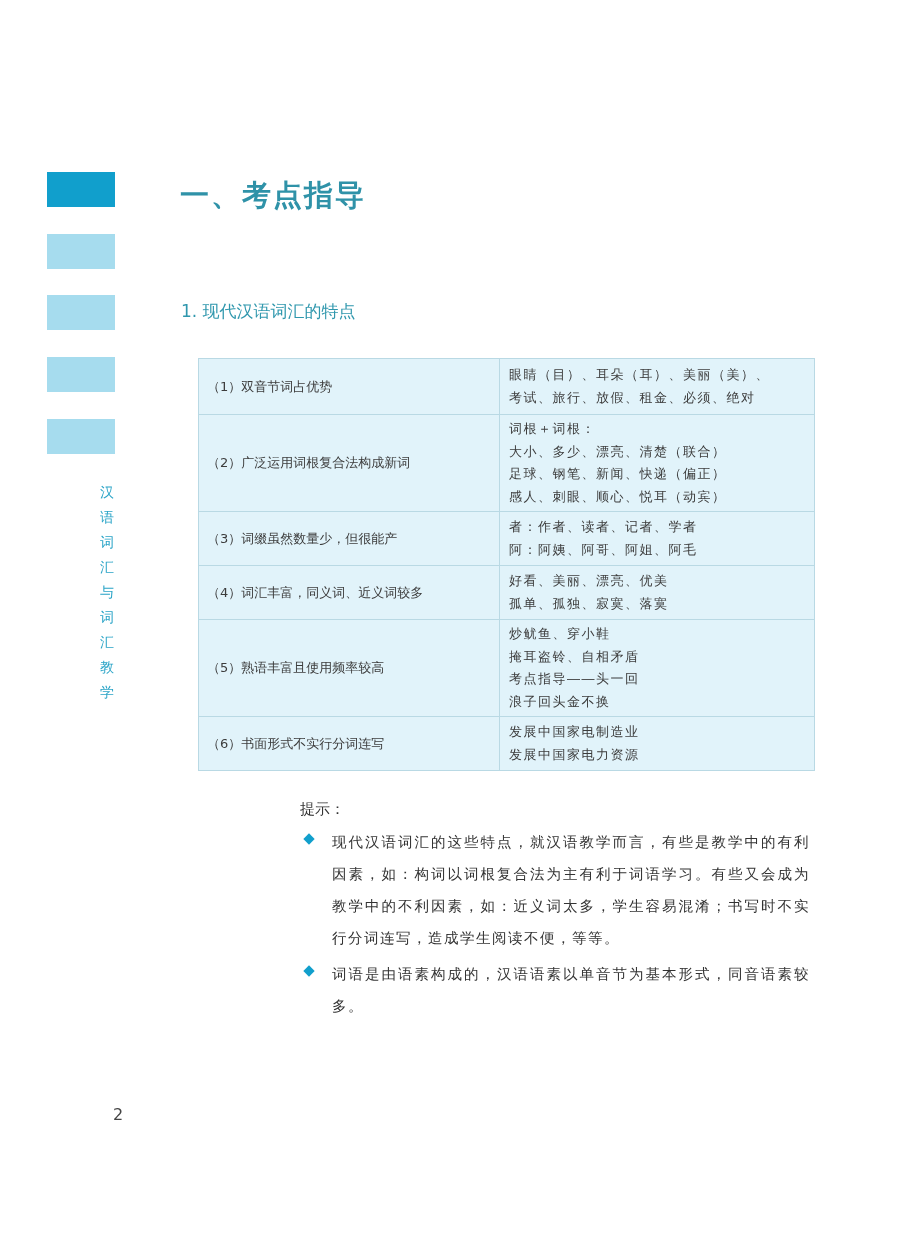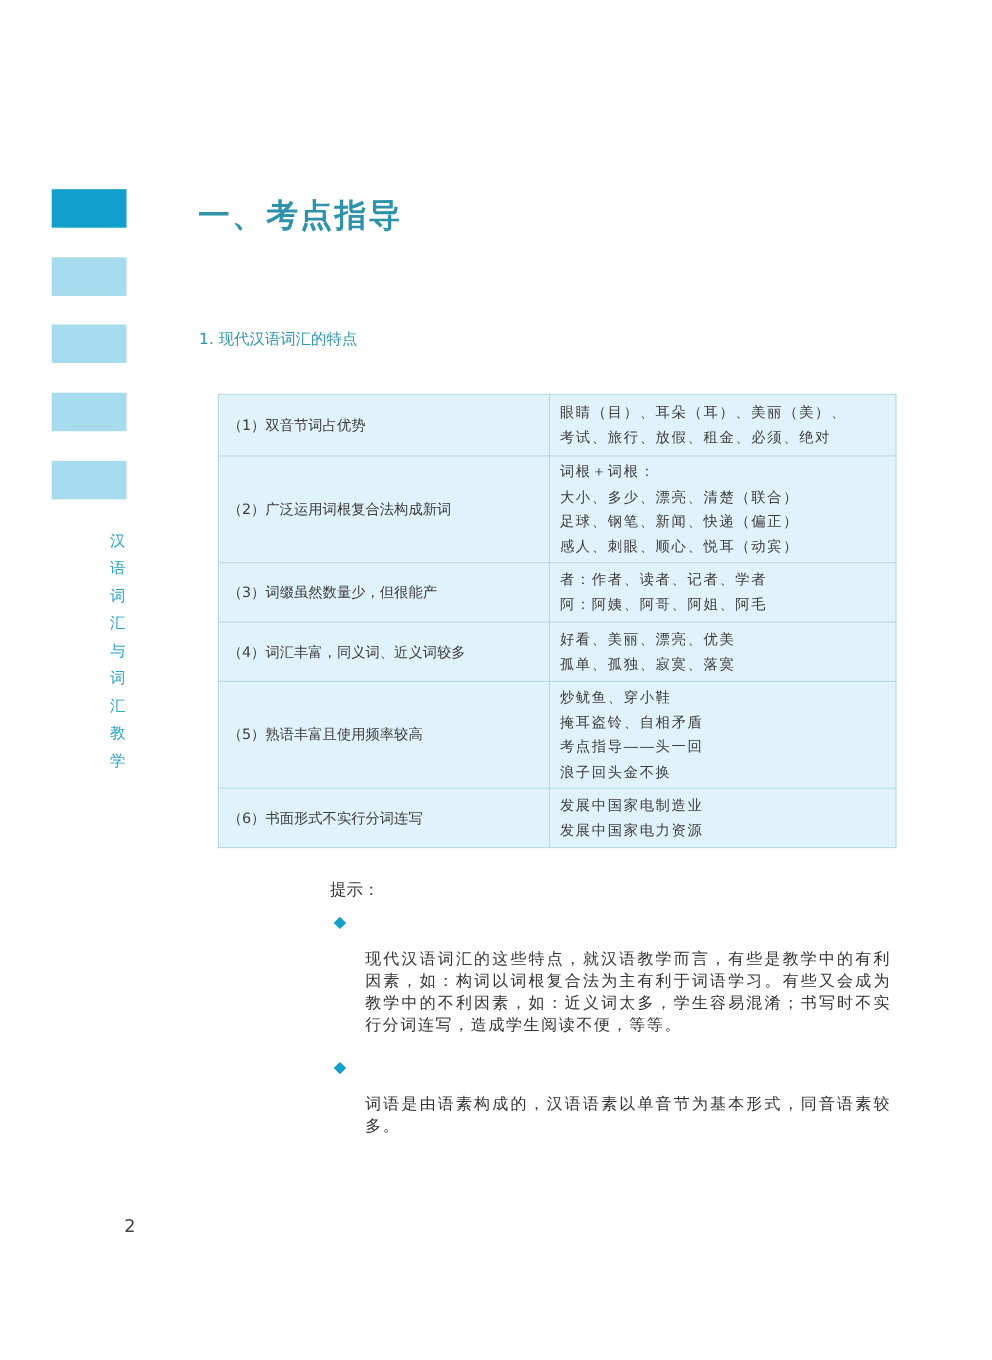--- a/index.html
+++ b/index.html
@@ -16,21 +16,21 @@
     text-align: center; word-break: break-all;
   }
   .h1 {
     position: absolute; left: 180px; top: 168px;
     font-size: 29px; font-weight: bold; color: #2f92a8; letter-spacing: 2px;
     font-family: "DejaVu Serif", "Liberation Serif", serif;
     margin-top: 8px;
   }
   .h2 {
     position: absolute; left: 181px; top: 300px;
-    font-size: 14px; color: #2f97ad;
+    font-size: 17px; color: #2f97ad;
   }
   table.features {
     position: absolute; left: 198px; top: 358px; width: 617px;
     border-collapse: collapse; background: #e1f3fa;
     border: 1px solid #b9d9e4;
   }
   table.features td {
     border: 1px solid #b9d9e4; padding: 0; vertical-align: middle;
     font-size: 13px; color: #3c3c3c;
   }
@@ -41,23 +41,23 @@
     position: absolute; left: 300px; top: 800px; font-size: 15px; color: #333;
   }
   .tip {
     position: absolute; left: 300px; width: 510px;
   }
   .tip .diamond {
     position: absolute; left: 5px; top: 9px; width: 8px; height: 8px;
     background: #119fcc; transform: rotate(45deg);
   }
   .tip .text {
-    margin-left: 32px; font-size: 14.5px; line-height: 20px;
+    margin-left: 32px; font-size: 14.5px; line-height: 32px;
     font-family: "DejaVu Serif", "Liberation Serif", serif; letter-spacing: 1.5px;
-    color: #333; text-align: justify; margin-top: 36px;
+    color: #333; text-align: justify;
   }
   .page-num {
     position: absolute; left: 113px; top: 1105px; font-size: 16px; color: #444;
   }
 </style>
 </head>
 <body>
 
 <div class="tab active" style="top:172px;"></div>
 <div class="tab" style="top:234px;"></div>

